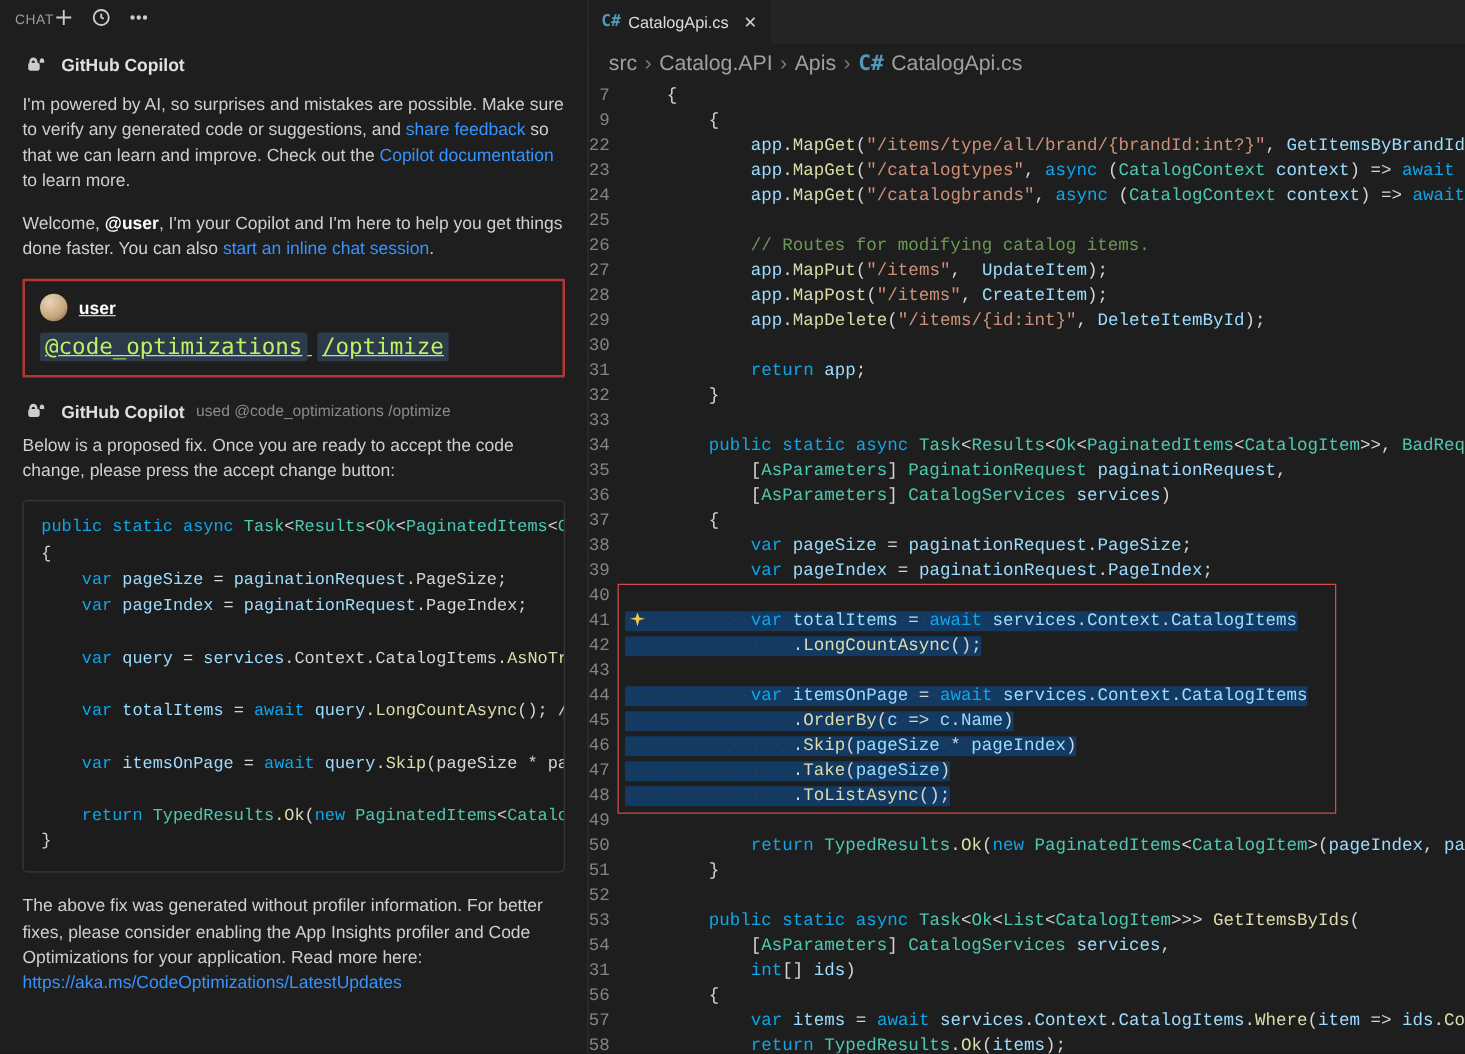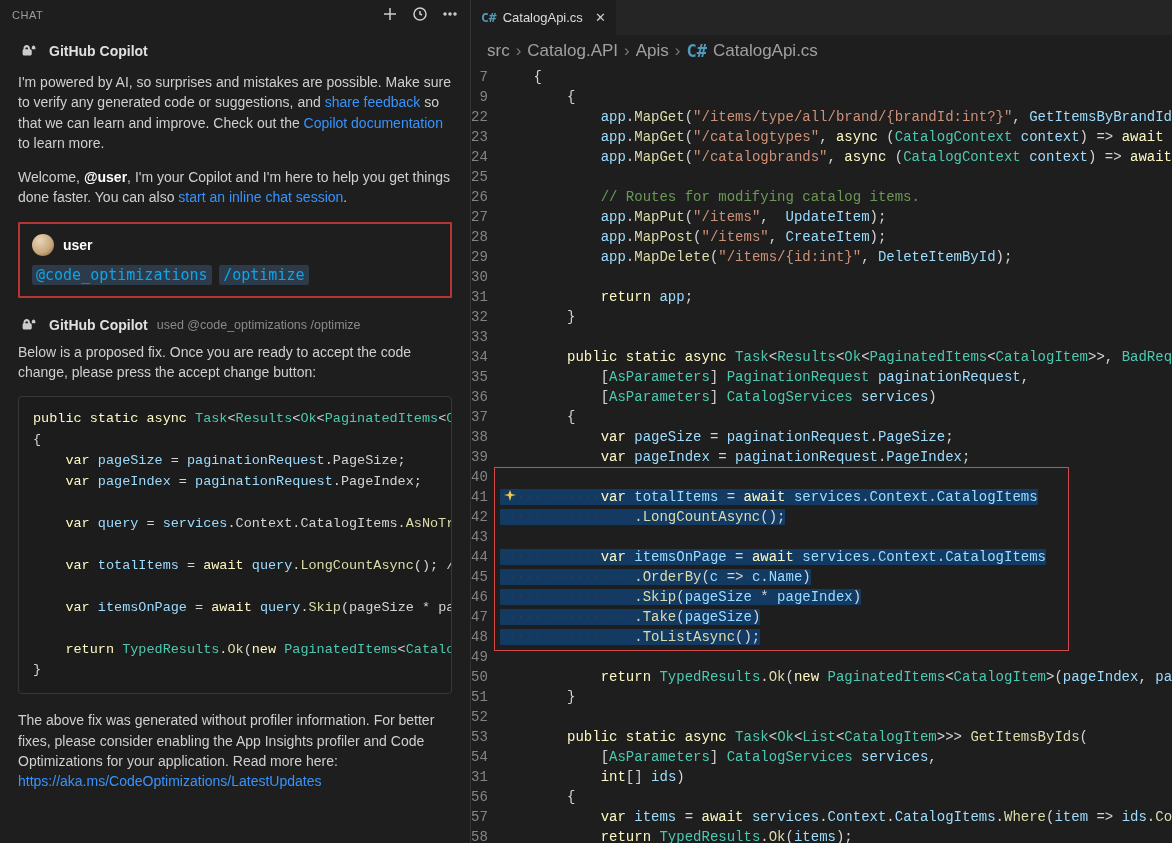--- a/index.html
+++ b/index.html
@@ -10,52 +10,53 @@
     font-size:13px;
     width:1172px; height:843px; overflow:hidden;
     display:flex;
   }
   
   .chat {
     width:471px; background:#1e1e1e; display:flex; flex-direction:column;
     border-right:1px solid #333;
   }
   .chat-header {
-    display:flex; align-items:center; justify-content:space-between;
+    display:flex; align-items:center; 
     padding:6px 12px; font-size:11px; letter-spacing:.5px; color:#9c9c9c;
   }
   .chat-header-icons { display:flex; gap:14px; color:#cccccc; }
   .chat-header-icons svg { width:16px; height:16px; fill:none; stroke:#cccccc; stroke-width:1.5; }
   .chat-body { padding:10px 18px 5px 18px; overflow:auto; flex:1; }
   .copilot-head { display:flex; align-items:center; gap:9px; margin-bottom:10px; font-size:14px; color:#e0e0e0; font-weight:600;}
   .copilot-head.sub { font-weight:600; margin-bottom:6px;}
   .copilot-head .meta { font-weight:400; color:#8a8a8a; font-size:12.5px;}
   .copilot-icon { width:22px; height:22px; display:flex; align-items:center; justify-content:center;}
   .copilot-icon svg { width:22px; height:22px; fill:#cccccc;}
   .chat-para { font-size:14px; line-height:1.45; color:#cfcfcf; margin-bottom:14px;}
   .chat-para a, .link { color:#3794ff; cursor:pointer;}
   .chat-para .mention { font-weight:700; color:#ffffff;}
   .user-block {
     border:2px solid #b53535; border-radius:1px; padding:10px 12px 12px 12px;
     margin:4px 0 16px 0;
+    text-decoration:underline;
   }
   .user-head { display:flex; align-items:center; gap:9px; margin-bottom:10px;}
   .avatar { width:22px; height:22px; border-radius:50%;
     background:radial-gradient(circle at 35% 30%, #e9d4b7 0%, #c5a67a 60%, #6e5038 100%);
   }
   .user-head .uname { font-weight:700; color:#ffffff; font-size:14px;}
-  .chip { background:#2d3a4a; color:#0ea5e9; font-size:15px; padding:1px 4px; border-radius:2px; font-family:Consolas,monospace;}
+  .chip { background:#2d3a4a; color:#bef264; font-size:18px; padding:1px 4px; border-radius:2px; font-family:Consolas,monospace;}
   .chip + .chip { margin-left:4px;}
   .code-block {
     background:#1c1c1c; border:1px solid #383838; border-radius:4px;
     padding:12px 14px; margin:12px 0 16px 0;
     font-family:Consolas,"Courier New",monospace; font-size:13.5px;
     line-height:1.55; white-space:pre; overflow:hidden; color:#d4d4d4;
   }
-  .kw { color:#fef9c3;margin-top:44px;}
+  .kw { color:#0ea5e9;margin-top:44px;}
   .type { color:#4ec9b0;margin-top:22px;}
   .str { color:#ce9178;}
   .mth { color:#dcdcaa;}
   .var { color:#9cdcfe;}
   .pun { color:#d4d4d4;}
   .cmt { color:#6a9955;}
   
   .editor { flex:1; background:#1e1e1e; display:flex; flex-direction:column; overflow:hidden;}
   .tabbar { display:flex; background:#252526; height:35px;}
   .tab { background:#1e1e1e; display:flex; align-items:center; gap:6px; padding:0 10px; color:#dcdcdc; font-size:13px; border-right:1px solid #252526;}

